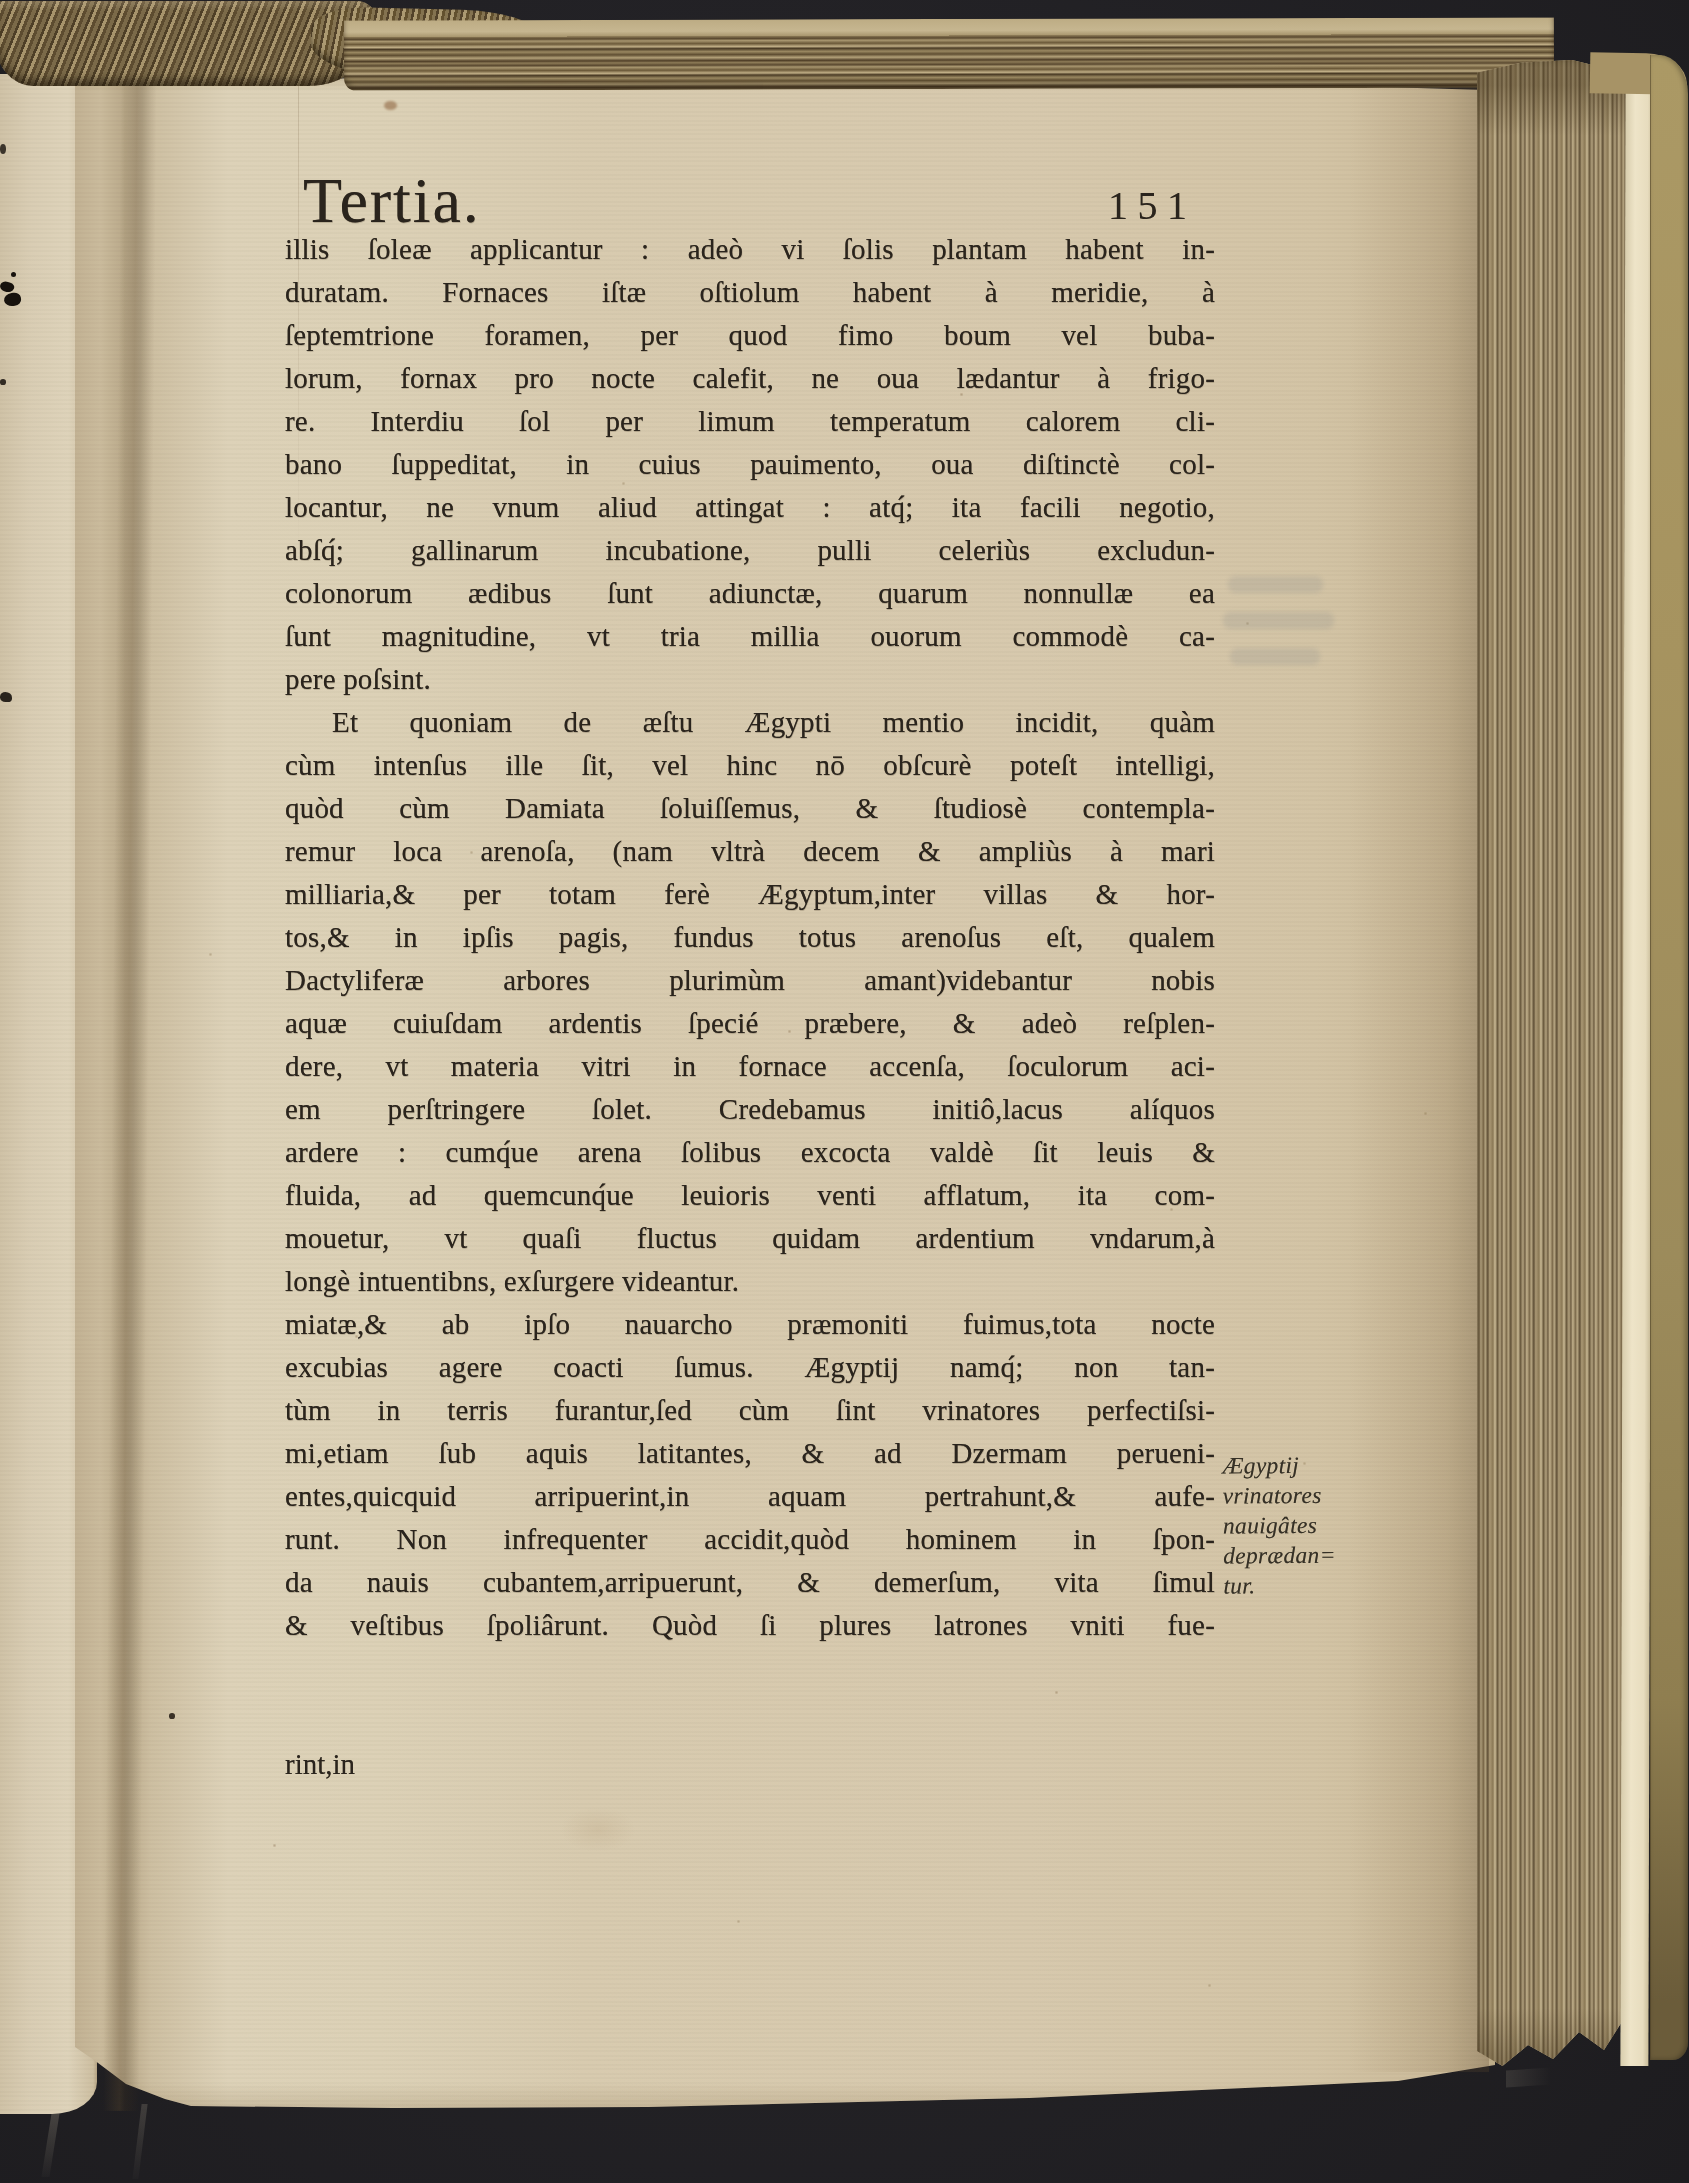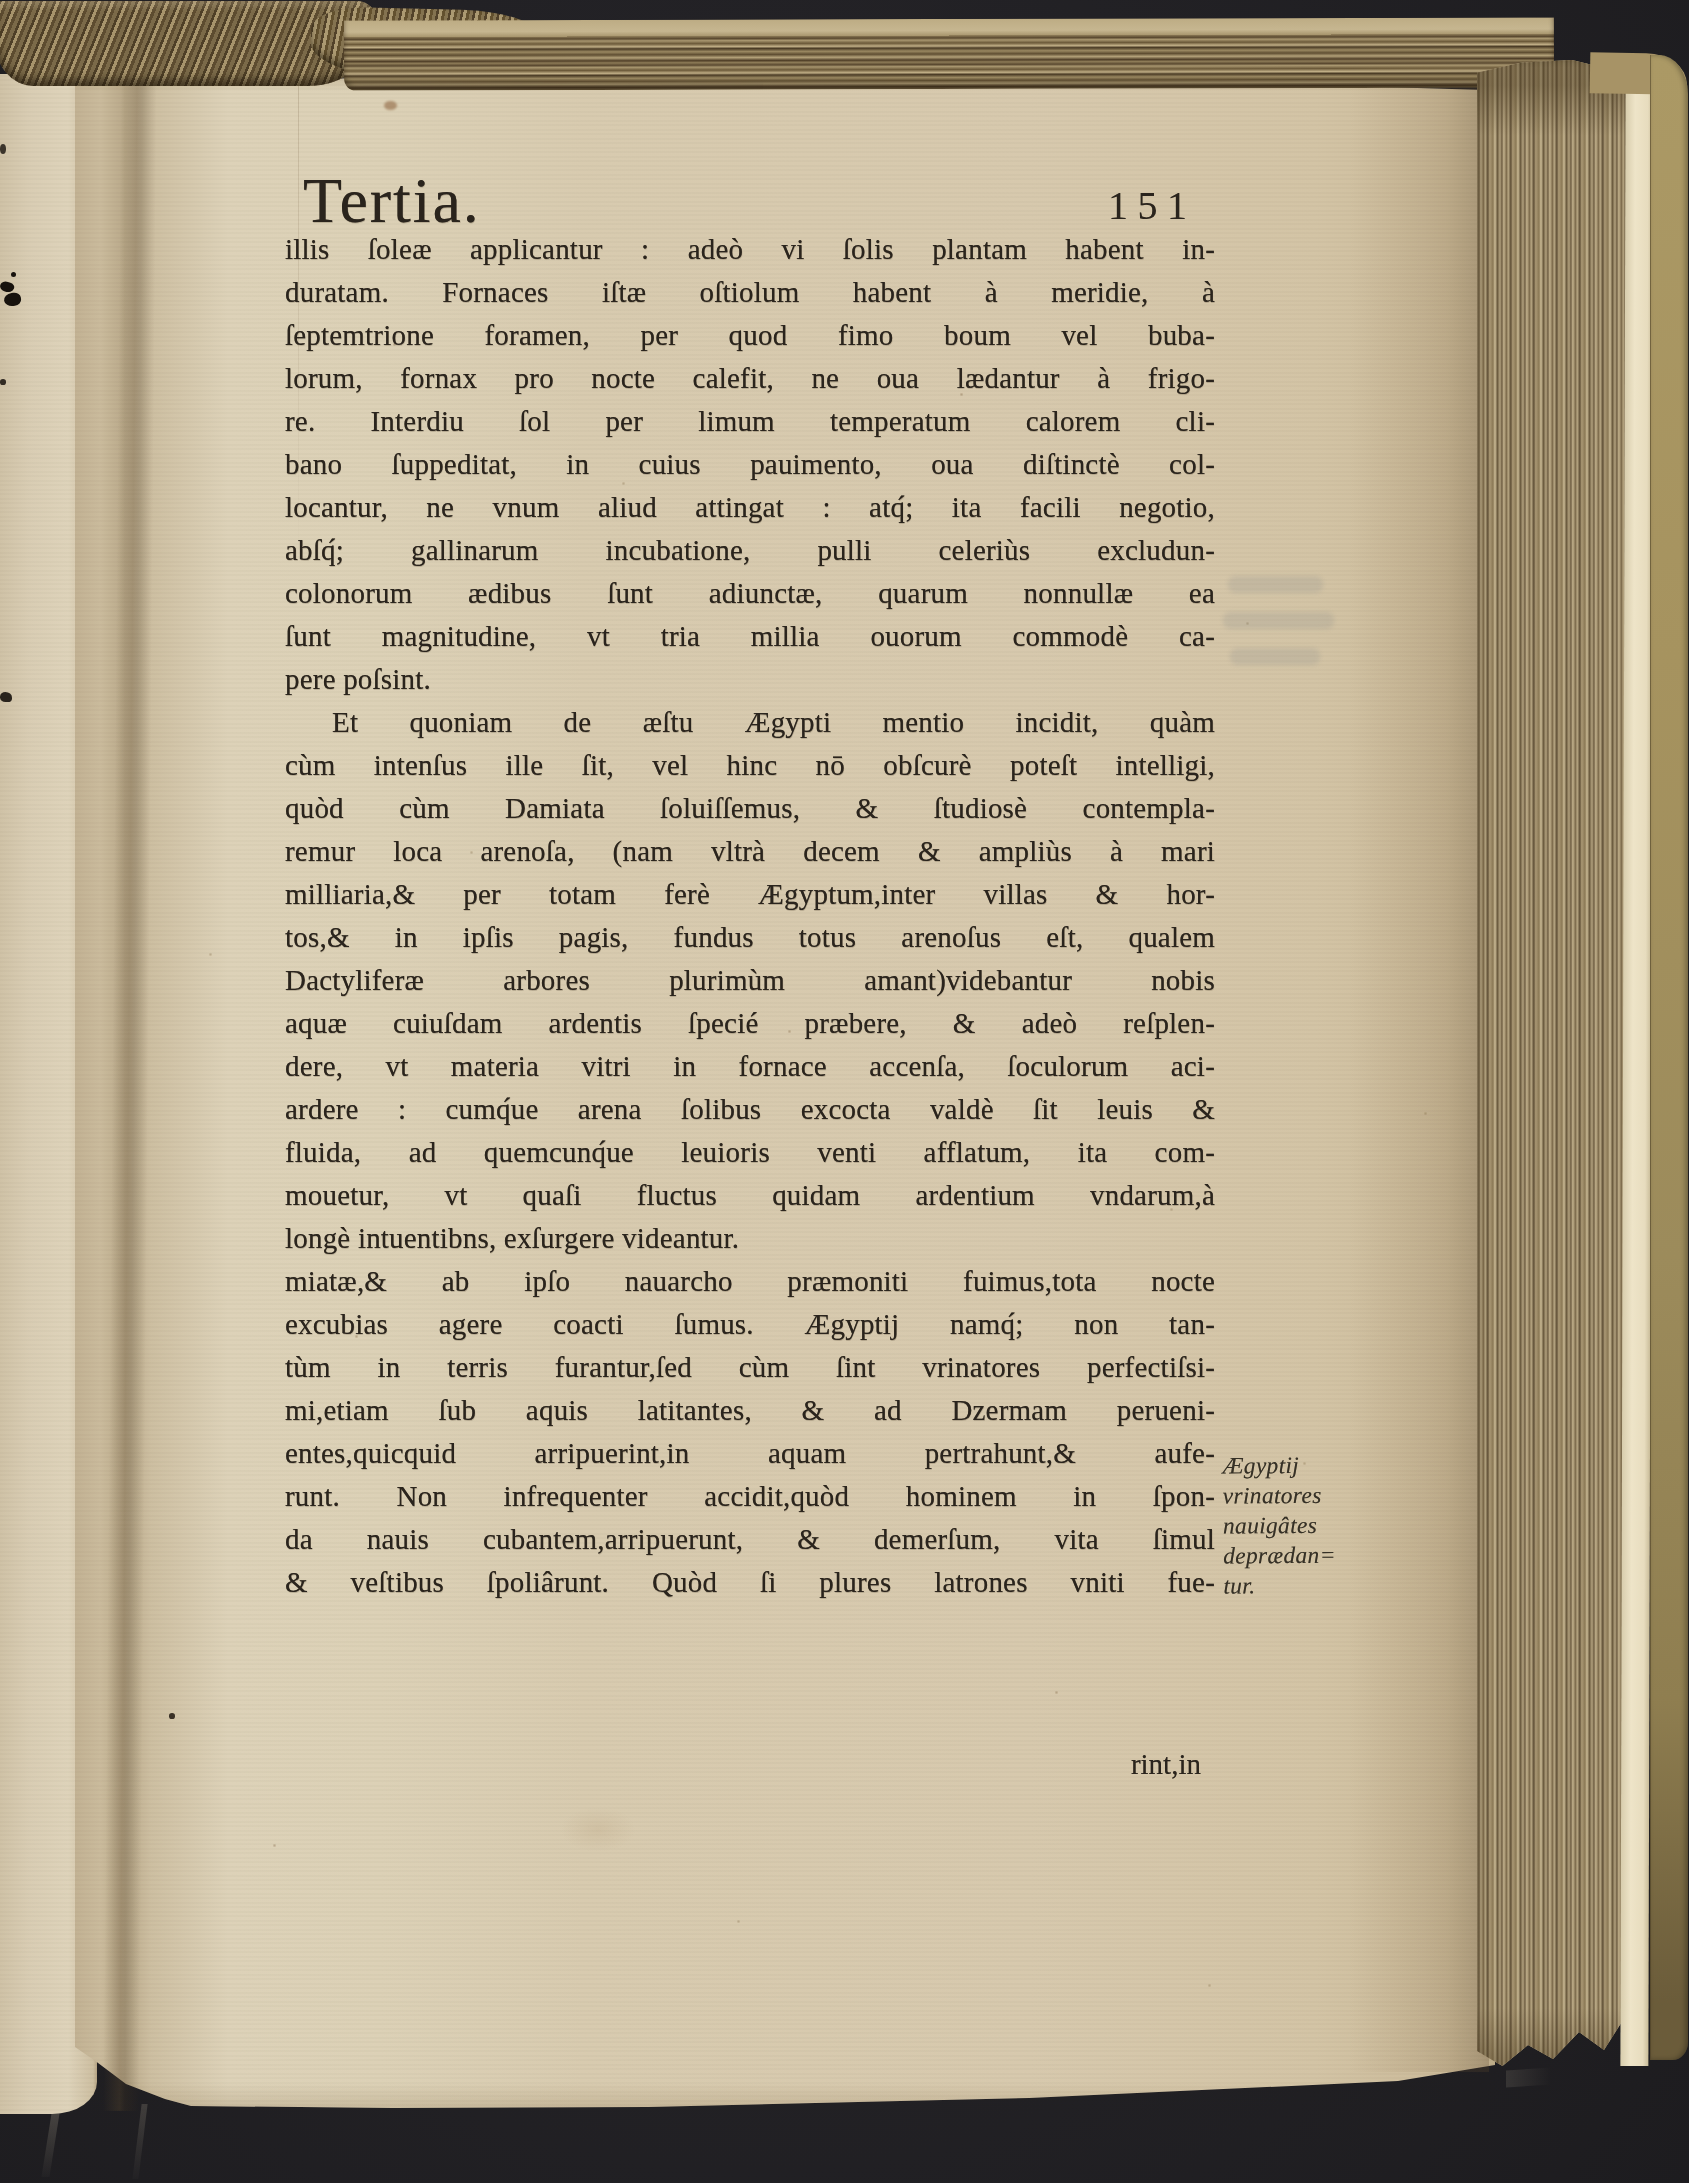--- a/index.html
+++ b/index.html
@@ -167,21 +167,21 @@
     height:43px;line-height:42px;font-size:29px;
     text-align:justify;text-align-last:justify;
     letter-spacing:0.2px;white-space:normal;
     text-shadow:0 0 0.6px rgba(50,40,25,.55), 0.4px 0.5px 0 rgba(70,55,35,.22);
   }
   .line.noj{text-align-last:left;}
   .line.indent{padding-left:47px;}
   .catchword{
     position:absolute;left:285px;top:1743px;width:930px;
     font-size:29px;line-height:42px;color:#2a241d;
-    text-align:right;padding-right:14px;box-sizing:border-box;
+    text-align:left;padding-right:14px;box-sizing:border-box;
     text-shadow:0 0 0.6px rgba(50,40,25,.55);
   }
   .margin-note{
     position:absolute;left:1223px;top:1450px;width:153px;
     font-style:italic;font-size:23.5px;line-height:30px;
     color:#353026;letter-spacing:0.3px;transform:rotate(-.4deg);
     text-shadow:0 0 0.6px rgba(60,50,35,.45);
   }
 </style>
 </head>
@@ -239,20 +239,21 @@
       <div class="line noj">pere poſsint.</div>
       <div class="line indent">Et quoniam de æſtu Ægypti mentio incidit, quàm</div>
       <div class="line">cùm intenſus ille ſit, vel hinc nō obſcurè poteſt intelligi,</div>
       <div class="line">quòd cùm Damiata ſoluiſſemus, &amp; ſtudiosè contempla-</div>
       <div class="line">remur loca arenoſa, (nam vltrà decem &amp; ampliùs à mari</div>
       <div class="line">milliaria,&amp; per totam ferè Ægyptum,inter villas &amp; hor-</div>
       <div class="line">tos,&amp; in ipſis pagis, fundus totus arenoſus eſt, qualem</div>
       <div class="line">Dactyliferæ arbores plurimùm amant)videbantur nobis</div>
       <div class="line">aquæ cuiuſdam ardentis ſpecié præbere, &amp; adeò reſplen-</div>
       <div class="line">dere, vt materia vitri in fornace accenſa, ſoculorum aci-</div>
+      <div class="line">em perſtringere ſolet.  Credebamus initiô,lacus alíquos</div>
       <div class="line">ardere : cumq́ue arena ſolibus excocta valdè ſit leuis &amp;</div>
       <div class="line">fluida, ad quemcunq́ue leuioris venti afflatum, ita com-</div>
       <div class="line">mouetur, vt quaſi fluctus quidam ardentium vndarum,à</div>
       <div class="line noj">longè intuentibns, exſurgere videantur.</div>
       <div class="line">miatæ,&amp; ab ipſo nauarcho præmoniti fuimus,tota nocte</div>
       <div class="line">excubias agere coacti ſumus.  Ægyptij namq́; non tan-</div>
       <div class="line">tùm in terris furantur,ſed cùm ſint vrinatores perfectiſsi-</div>
       <div class="line">mi,etiam ſub aquis latitantes, &amp; ad Dzermam perueni-</div>
       <div class="line">entes,quicquid arripuerint,in aquam pertrahunt,&amp; aufe-</div>
       <div class="line">runt.  Non infrequenter accidit,quòd hominem in ſpon-</div>

